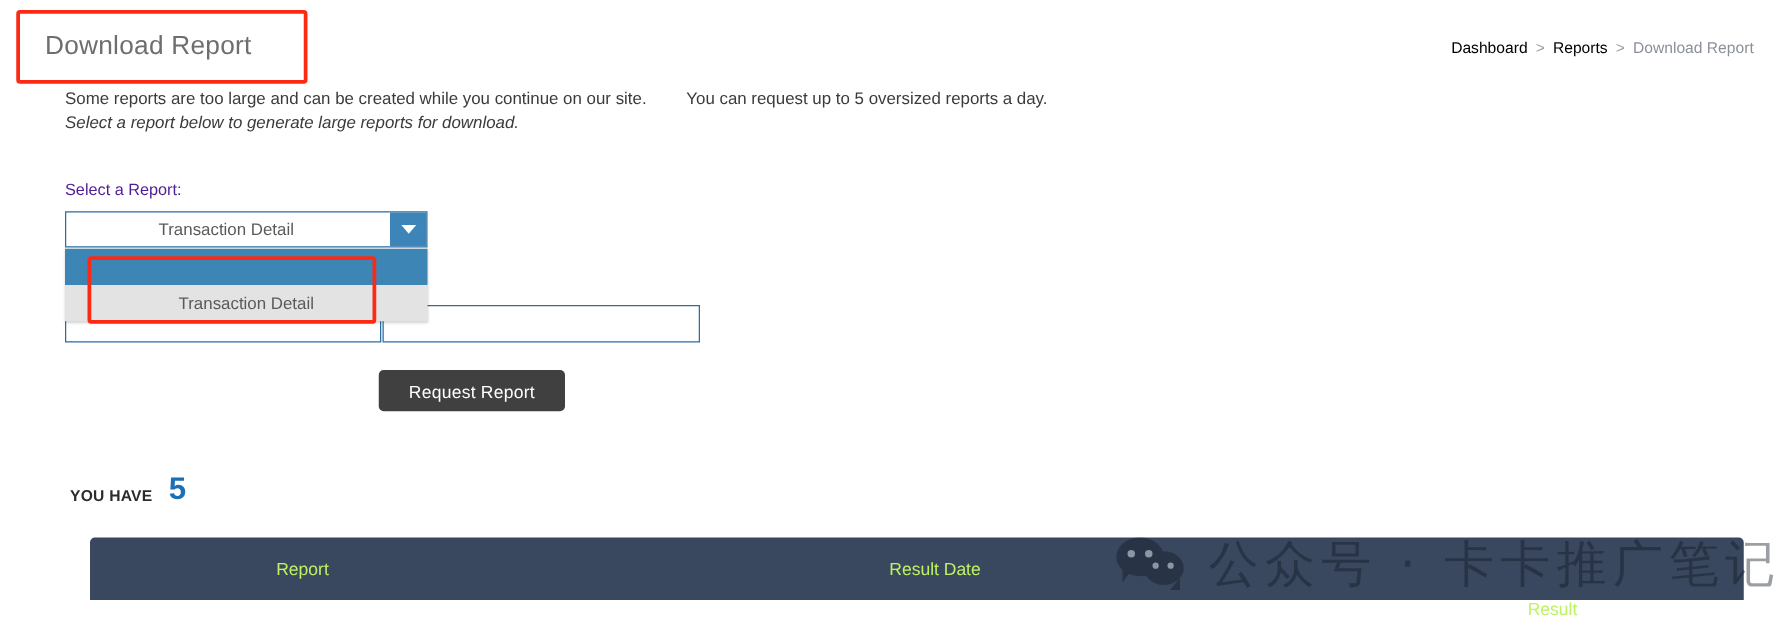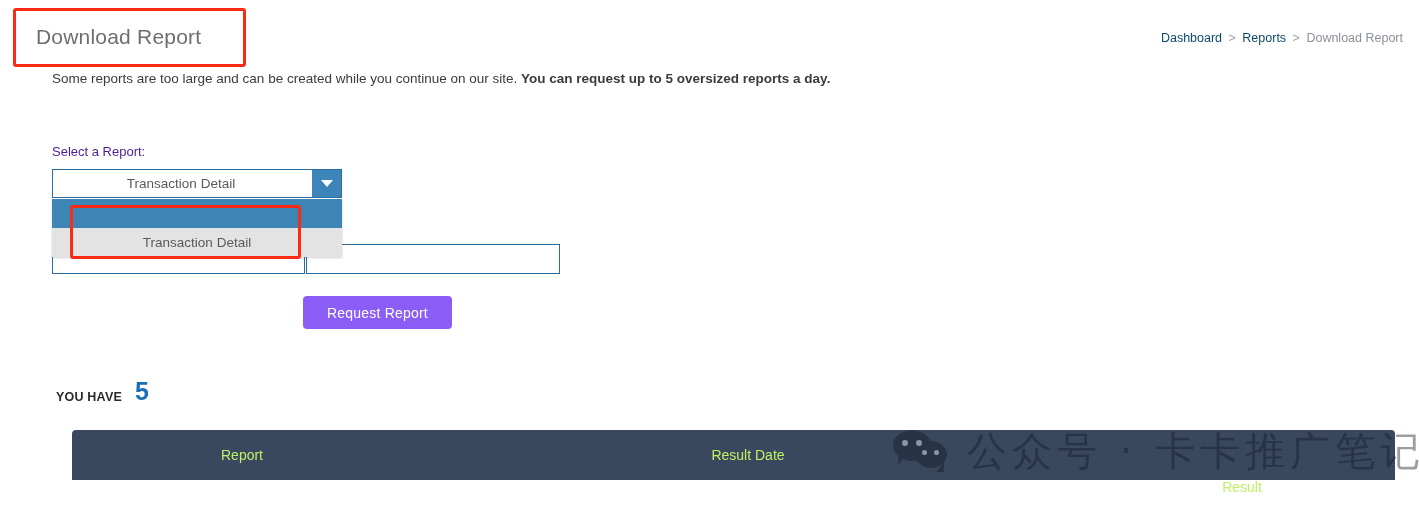--- a/index.html
+++ b/index.html
@@ -41,35 +41,35 @@
 
   
   #breadcrumb {
     position: absolute;
     right: 16px;
     top: 31px;
     font-size: 12.5px;
     color: #8b9099;
     white-space: nowrap;
   }
-  #breadcrumb .crumb-link { color: #0c4a6e; }
+  #breadcrumb .crumb-link { color: #000000; }
   #breadcrumb .crumb-sep { color: #9aa0a8; margin: 0 3px; }
   #breadcrumb .crumb-current { color: #8b9099; }
 
   
   #intro {
     position: absolute;
     left: 52px;
     top: 69px;
     font-size: 13.5px;
     line-height: 19px;
     color: #3b3b3b;
     white-space: nowrap;
   }
-  #intro .strong { font-weight: bold; }
+  #intro .strong { font-weight: normal; margin-left: 28px; }
   #intro .line2 { font-style: italic; display: block; }
 
   
   #select-label {
     position: absolute;
     left: 52px;
     top: 144px;
     font-size: 13px;
     color: #4c1d95;
     white-space: nowrap;
@@ -151,21 +151,21 @@
     color: #3d85b4;
   }
 
   
   #request-button {
     position: absolute;
     left: 303px;
     top: 296px;
     width: 149px;
     height: 33px;
-    background: #8b5cf6;
+    background: #404040;
     border: none;
     border-radius: 4px;
     color: #ffffff;
     font-size: 14px;
     font-family: "Liberation Sans", sans-serif;
     cursor: pointer;
     letter-spacing: .2px;
   }
 
   
@@ -277,20 +277,21 @@
 <div id="breadcrumb">
   <span class="crumb-link">Dashboard</span>
   <span class="crumb-sep">&gt;</span>
   <span class="crumb-link">Reports</span>
   <span class="crumb-sep">&gt;</span>
   <span class="crumb-current">Download Report</span>
 </div>
 
 <div id="intro">
   <span>Some reports are too large and can be created while you continue on our site. </span><span class="strong">You can request up to 5 oversized reports a day.</span>
+  <span class="line2">Select a report below to generate large reports for download.</span>
 </div>
 
 <div id="select-label">Select a Report:</div>
 
 <input id="input-left" class="text-input" type="text" placeholder="" style="">
 <input id="input-right" class="text-input" type="text" placeholder="" style="">
 
 <div id="select-box">
   <div id="select-value">Transaction Detail</div>
   <div id="select-arrow-btn">

